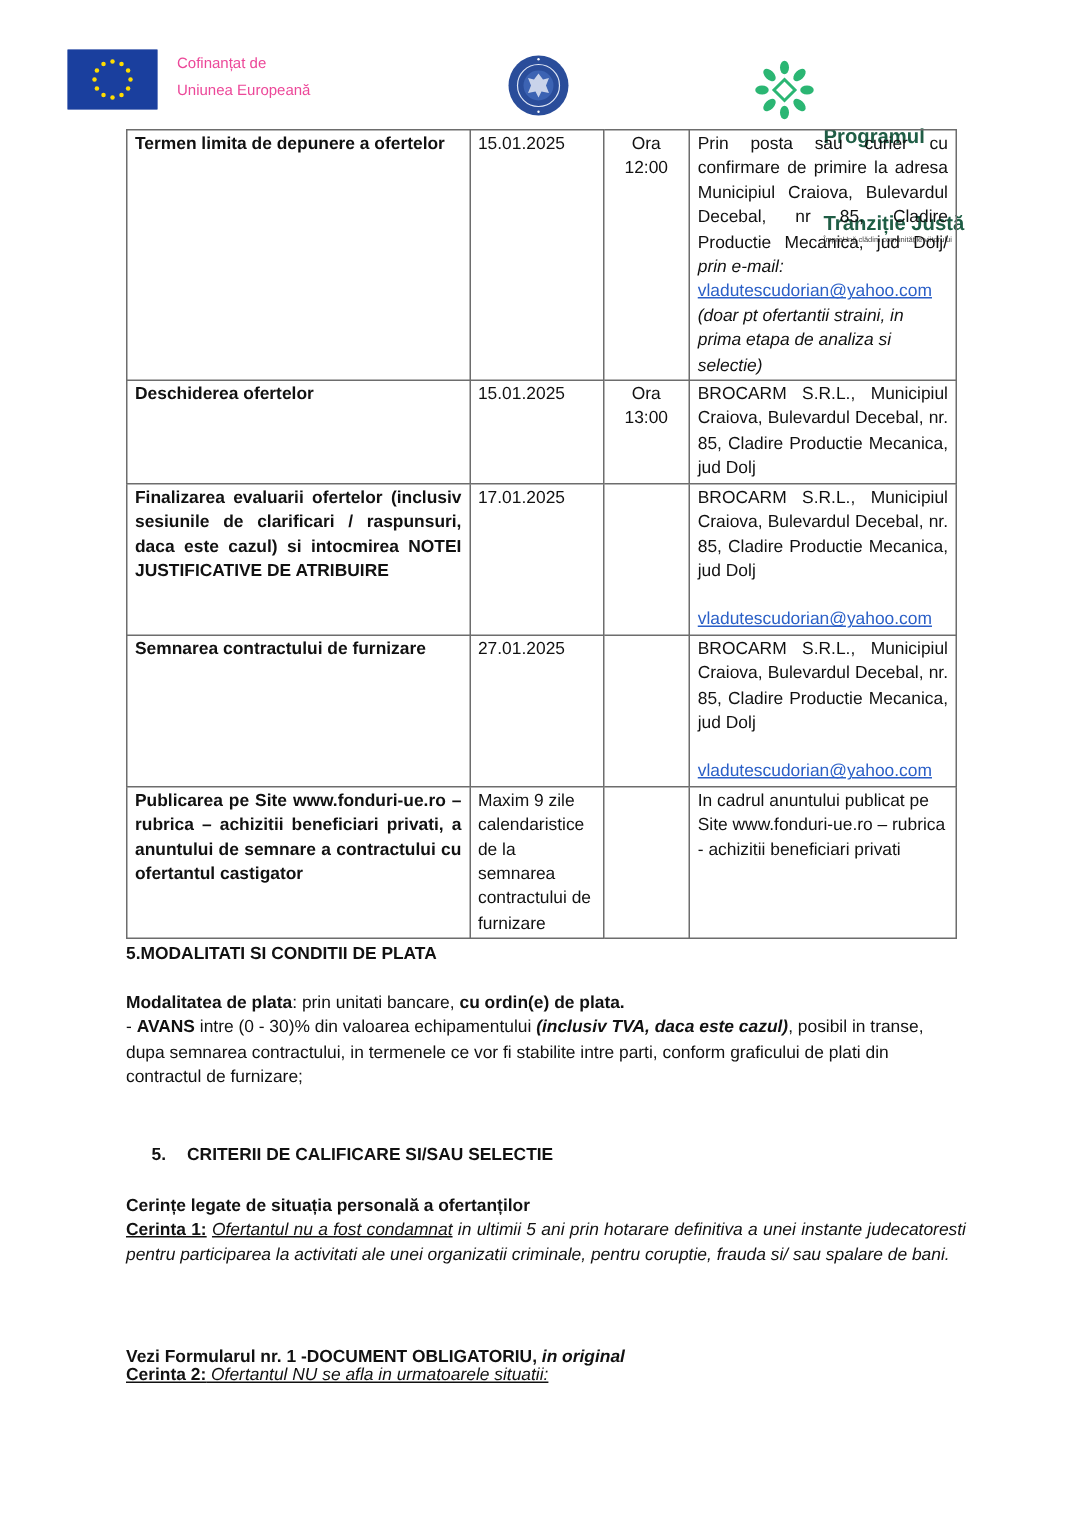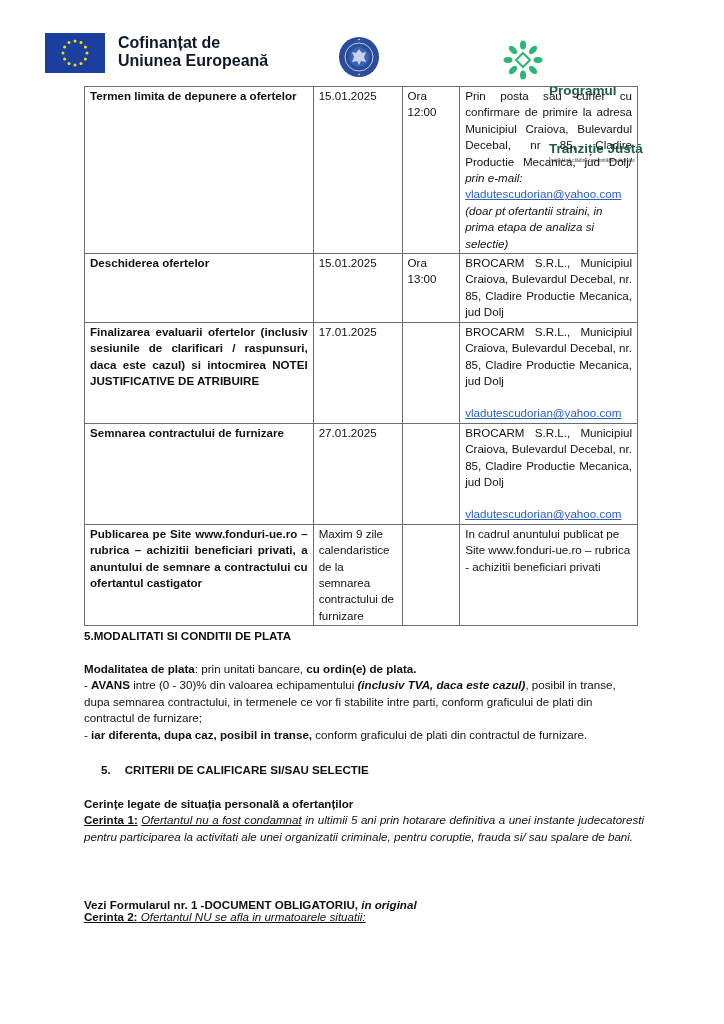--- a/index.html
+++ b/index.html
@@ -1,34 +1,34 @@
 <!DOCTYPE html>
 <html><head>
 <meta charset="utf-8">
 <style>
   html, body { margin: 0; padding: 0; background: #ffffff; }
   body { width: 724px; height: 1024px; position: relative; overflow: hidden;
          font-family: "Liberation Sans", "DejaVu Sans", sans-serif; color: #111; }
   .header { position: absolute; left: 0; top: 0; width: 724px; height: 86px; }
   .eu-flag { position: absolute; left: 45px; top: 33px; width: 60px; height: 40px; background: #1a3f9e; }
   .eu-flag svg { display: block; }
-  .eu-text { position: absolute; left: 118px; top: 34px; font-weight: bold; font-size: 16px; line-height: 18px; color: #0f172a; }
+  .eu-text { position: absolute; left: 118px; top: 34px; font-weight: normal; font-size: 10px; line-height: 18px; color: #ec4899; }
   .gov-seal { position: absolute; left: 338px; top: 36px; width: 42px; height: 42px; }
   .ptj { position: absolute; left: 503px; top: 40px; }
   .ptj-icon { position: absolute; left: 0; top: 0; width: 40px; height: 40px; }
   .ptj-text { position: absolute; left: 46px; top: 0; width: 160px; }
   .ptj-title { font-size: 13.5px; font-weight: bold; color: #1f5d45; line-height: 14px; white-space: nowrap; margin-top: 44px; }
   .ptj-sub { font-size: 5px; color: #444; line-height: 8px; white-space: nowrap; }
 
   table.sched { position: absolute; left: 84px; top: 86px; border-collapse: collapse; width: 554px;
                 font-family: "Liberation Sans", sans-serif; font-size: 11.6px; line-height: 16.4px; }
   table.sched td { border: 1px solid #6d6d6d; vertical-align: top; padding: 1px 5px 1px 5px; }
   td.c1 { width: 220px; font-weight: bold; text-align: justify; }
   td.c2 { width: 78px; }
-  td.c3 { width: 47px; }
+  td.c3 { width: 47px; text-align: center; }
   td.c4 { width: 167px; text-align: justify; }
   .link { color: #2a5fc7; text-decoration: underline; }
   .ital { font-style: italic; }
   .spacer { height: 16px; }
 
   .section { position: absolute; left: 84px; font-size: 11.6px; line-height: 16.4px; width: 560px; }
   .b { font-weight: bold; }
   .u { text-decoration: underline; }
   .ib { font-weight: bold; font-style: italic; }
 </style>
@@ -149,23 +149,20 @@
 
 <div class="section b" style="top:628px">5.MODALITATI SI CONDITII DE PLATA</div>
 
 <div class="section" style="top:661px">
   <div>
     <span class="b">Modalitatea de plata</span><span>: prin unitati bancare, </span><span class="b">cu ordin(e) de plata.</span>
   </div>
   <div>
     <span>- </span><span class="b">AVANS</span><span> intre (0 - 30)% din valoarea echipamentului </span><span class="ib">(inclusiv TVA, daca este cazul)</span><span>, posibil in transe, dupa semnarea contractului, in termenele ce vor fi stabilite intre parti, conform graficului de plati din contractul de furnizare;</span>
   </div>
-  <div>
-    <span>- </span><span class="b">iar diferenta, dupa caz, posibil in transe,</span><span> conform graficului de plati din contractul de furnizare.</span>
-  </div>
 </div>
 
 <div class="section b" style="top:762px; left:101px">
   <span>5.</span><span style="display:inline-block;width:14px"></span><span>CRITERII DE CALIFICARE SI/SAU SELECTIE</span>
 </div>
 
 <div class="section" style="top:796px">
   <div class="b">Cerințe legate de situația personală a ofertanților</div>
   <div style="text-align:justify">
     <span class="b u">Cerinta 1:</span>

